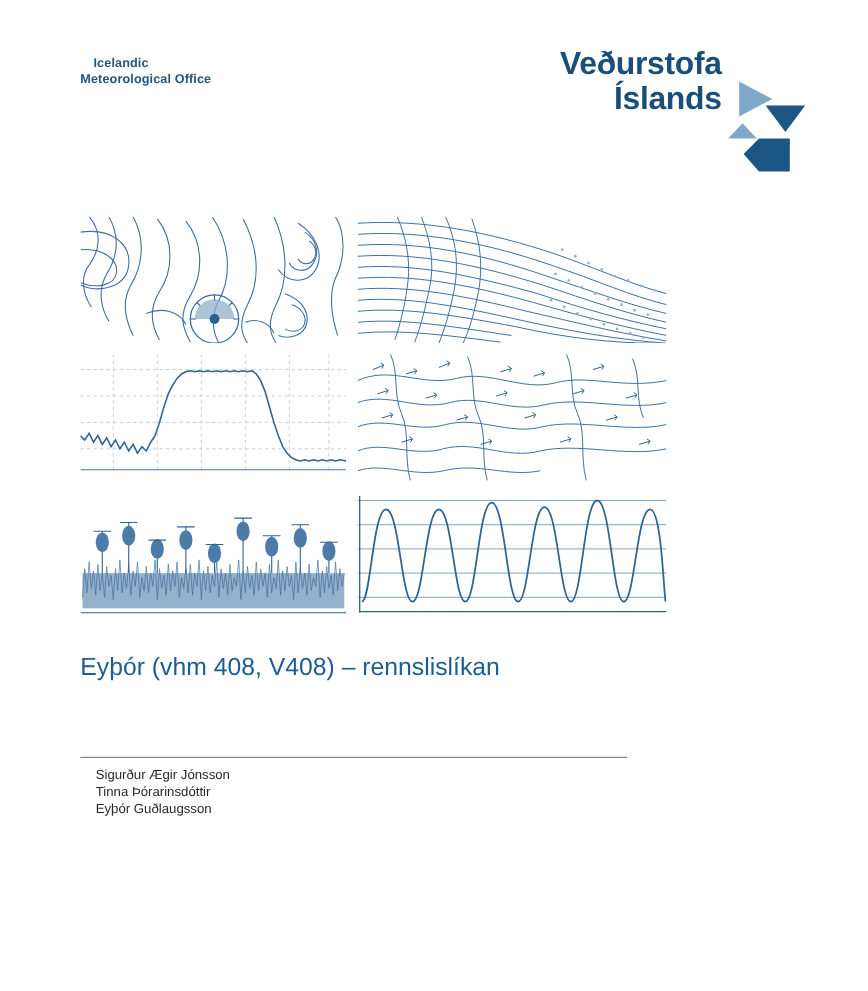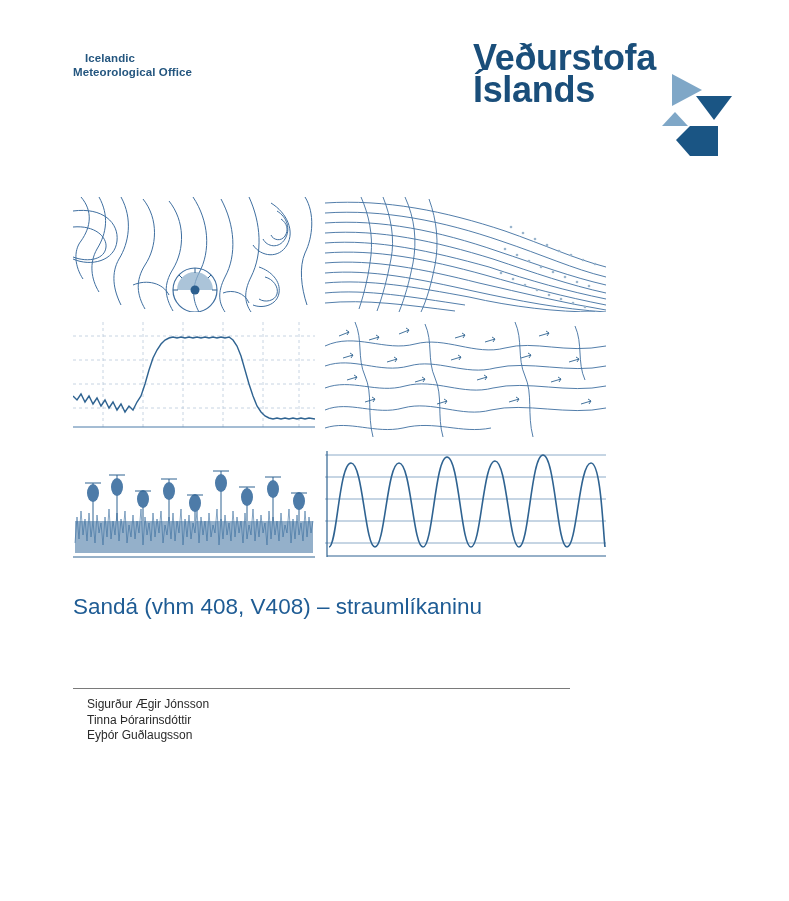--- a/index.html
+++ b/index.html
@@ -42,21 +42,22 @@
     position: absolute;
     right: 55px;
     top: 42px;
     width: 230px;
     height: 115px;
   }
   .brand-text {
     position: absolute;
     right: 78px;
     top: 0;
-    font-size: 36px;
+    text-align: right;
+    font-size: 29px;
     font-weight: bold;
     line-height: 32px;
     color: #1a4e7a;
     letter-spacing: -0.3px;
     white-space: nowrap;
   }
   .brand-text .l1 { display: block; }
   .brand-text .l2 { display: block; }
 
   .brand-mark {
@@ -348,21 +349,21 @@
         <line x1="0" y1="96" x2="281" y2="96"></line>
       </g>
       <line x1="2" y1="4" x2="2" y2="110" stroke="#2f6391" stroke-width="1.2"></line>
       <line x1="2" y1="109" x2="281" y2="109" stroke="#2f6391" stroke-width="1.2"></line>
       <path d="M4,100 C12,100 14,16 26,16 C38,16 40,100 50,100 C60,100 62,16 74,16 C86,16 88,100 98,100 C108,100 110,10 122,10 C134,10 136,100 146,100 C156,100 158,14 170,14 C182,14 184,100 194,100 C204,100 206,8 218,8 C230,8 232,100 242,100 C252,100 254,16 266,16 C276,16 278,84 280,100" fill="none" stroke="#2f6391" stroke-width="1.6"></path>
     </svg>
   </div>
 </div>
 
 <div class="doc-title">
-  <span class="t-line">Sandá (vhm 408, V408) – straumlíkaninu</span>
+  <span class="t-line">Eyþór (vhm 408, V408) – rennslislíkan</span>
 </div>
 
 <div class="rule"></div>
 
 <div class="authors">
   <span class="a">Sigurður Ægir Jónsson</span>
   <span class="a">Tinna Þórarinsdóttir</span>
   <span class="a">Eyþór Guðlaugsson</span>
 </div>
 

